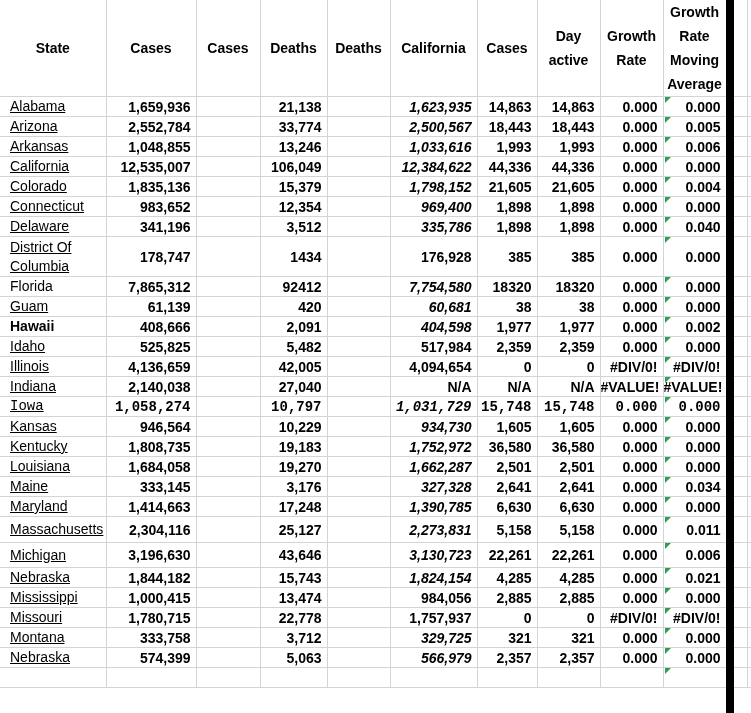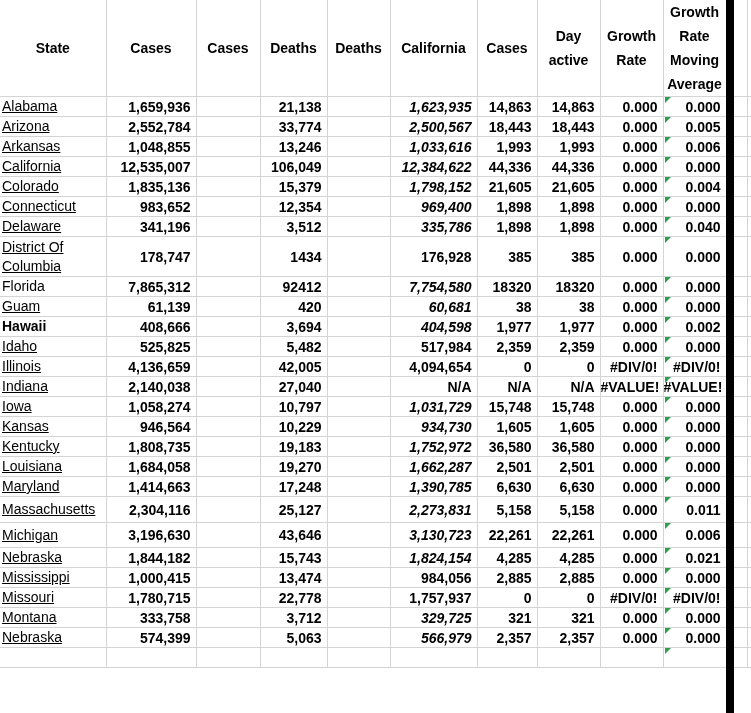--- a/index.html
+++ b/index.html
@@ -18,21 +18,21 @@
     border-bottom:1px solid var(--grid);
     padding:0;overflow:hidden;white-space:nowrap;vertical-align:middle;
     font-size:14px;
   }
   tr.h1{height:18px;}
   tr.h1 td{font-weight:700;text-align:center;}
   tr.h1 td.right{text-align:right;padding-right:4px;}
   tr.h2{height:82px;}
   tr.h2 td{font-weight:700;text-align:center;white-space:normal;line-height:24px;}
   td.state{
-    text-align:left;padding-left:2px;font-weight:400;
+    text-align:left;padding-left:10px;font-weight:400;
     white-space:normal;line-height:19px;
   }
   td.state.link{text-decoration:underline;}
   td.state.bold{font-weight:700;}
   td.num{text-align:right;padding-right:5px;font-weight:700;}
   td.num.it{font-style:italic;}
   td.ma-cell{position:relative;}
   .flag{
     position:absolute;top:0;left:1px;width:0;height:0;
     border-top:6px solid var(--flag);border-right:6px solid transparent;
@@ -216,21 +216,21 @@
           <td class="num">38</td>
           <td class="num">0.000</td>
           <td class="num ma-cell">0.000<span class="flag"></span></td>
           <td class="edge"></td>
           <td class="edge2"></td>
         </tr>
         <tr style="height: 20px;">
           <td class="state bold">Hawaii</td>
           <td class="num">408,666</td>
           <td class="num"></td>
-          <td class="num">3,694</td>
+          <td class="num">2,091</td>
           <td class="num"></td>
           <td class="num it">404,598</td>
           <td class="num">1,977</td>
           <td class="num">1,977</td>
           <td class="num">0.000</td>
           <td class="num ma-cell">0.002<span class="flag"></span></td>
           <td class="edge"></td>
           <td class="edge2"></td>
         </tr>
         <tr style="height: 20px;">
@@ -268,21 +268,21 @@
           <td class="num">27,040</td>
           <td class="num"></td>
           <td class="num">N/A</td>
           <td class="num">N/A</td>
           <td class="num">N/A</td>
           <td class="num">#VALUE!</td>
           <td class="num ma-cell">#VALUE!<span class="flag"></span></td>
           <td class="edge"></td>
           <td class="edge2"></td>
         </tr>
-        <tr style="height: 20px;">
+        <tr style="height: 20px; font-family: Liberation Mono, monospace;">
           <td class="state link">Iowa</td>
           <td class="num">1,058,274</td>
           <td class="num"></td>
           <td class="num">10,797</td>
           <td class="num"></td>
           <td class="num it">1,031,729</td>
           <td class="num">15,748</td>
           <td class="num">15,748</td>
           <td class="num">0.000</td>
           <td class="num ma-cell">0.000<span class="flag"></span></td>
@@ -321,20 +321,34 @@
           <td class="state link">Louisiana</td>
           <td class="num">1,684,058</td>
           <td class="num"></td>
           <td class="num">19,270</td>
           <td class="num"></td>
           <td class="num it">1,662,287</td>
           <td class="num">2,501</td>
           <td class="num">2,501</td>
           <td class="num">0.000</td>
           <td class="num ma-cell">0.000<span class="flag"></span></td>
+          <td class="edge"></td>
+          <td class="edge2"></td>
+        </tr>
+        <tr style="height: 20px;">
+          <td class="state link">Maine</td>
+          <td class="num">333,145</td>
+          <td class="num"></td>
+          <td class="num">3,176</td>
+          <td class="num"></td>
+          <td class="num it">327,328</td>
+          <td class="num">2,641</td>
+          <td class="num">2,641</td>
+          <td class="num">0.000</td>
+          <td class="num ma-cell">0.034<span class="flag"></span></td>
           <td class="edge"></td>
           <td class="edge2"></td>
         </tr>
         <tr style="height: 20px; margin-left: 12px;">
           <td class="state link">Maryland</td>
           <td class="num">1,414,663</td>
           <td class="num"></td>
           <td class="num">17,248</td>
           <td class="num"></td>
           <td class="num it">1,390,785</td>

